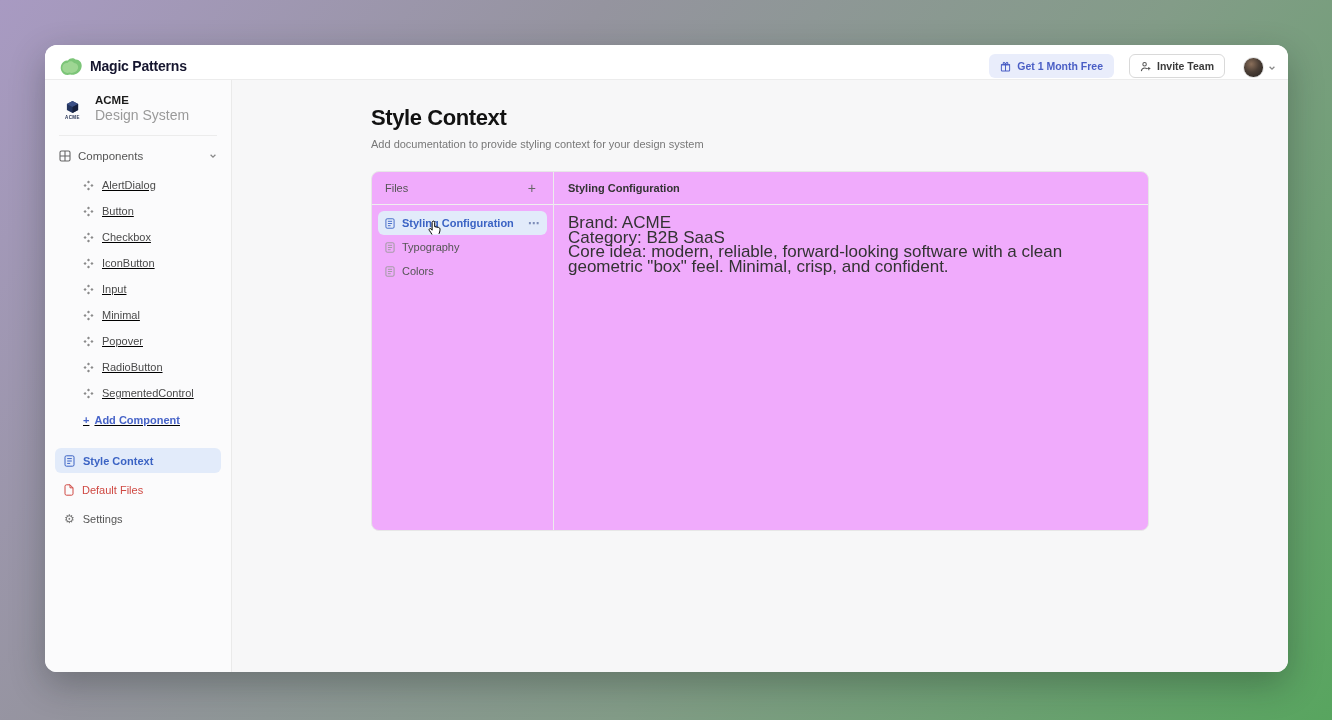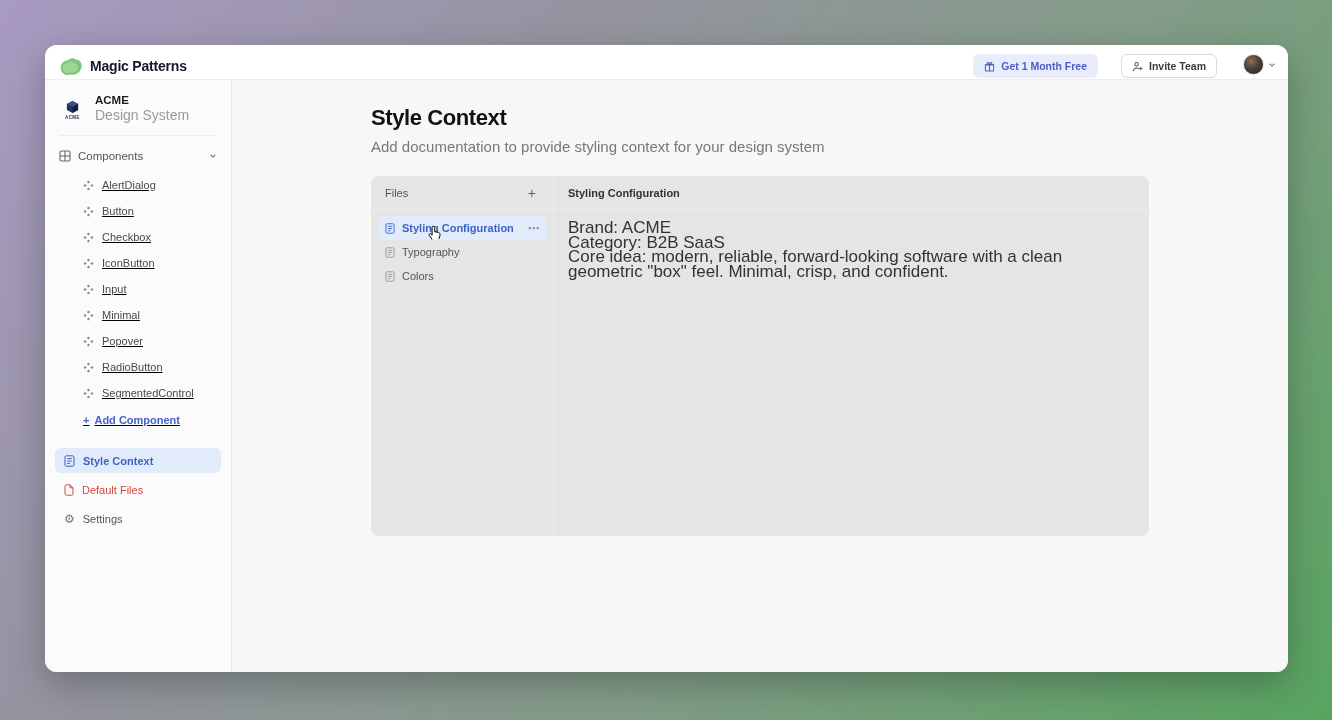--- a/index.html
+++ b/index.html
@@ -16,21 +16,21 @@
     display:flex; flex-direction:column;
   }
   
   .topbar {
     height:35px; flex:0 0 35px; background:#fff; border-bottom:1px solid #ececec;
     display:flex; align-items:center; padding:8px 12px 0 14px;
   }
   .brand { display:flex; align-items:center; gap:7px; }
   .brand-name { font-size:14px; font-weight:800; color:#15152e; letter-spacing:-.2px; }
   .topbar-spacer { flex:1; }
-  .topbar-actions { display:flex; align-items:flex-start; gap:23px; }
+  .topbar-actions { display:flex; align-items:flex-end; gap:15px; }
   .btn { display:inline-flex; align-items:center; gap:6px; font-size:10.5px; font-weight:600;
          border-radius:6px; padding:5px 10px; cursor:pointer; border:1px solid transparent; }
   .btn-promo { background:#e9edfb; color:#4a5ec5; }
   .btn-outline { background:#fff; color:#3a3a3a; border-color:#d9d9d9; }
   .avatar-wrap { display:flex; align-items:center; gap:4px; margin-left:3px; }
   .avatar { width:21px; height:21px; border-radius:50%;
             background:radial-gradient(circle at 38% 32%, #8a6f5a 0%, #4c3f36 45%, #23201e 100%);
             border:1px solid #e2e2e2; }
   .chev { width:8px; height:8px; stroke:#8a8a8a; fill:none; stroke-width:1.6; }
   
@@ -51,22 +51,22 @@
               font-size:11px; color:#4663c8; font-weight:600; cursor:pointer; }
   .nav-item { display:flex; align-items:center; gap:8px; height:25px; margin:4px 10px 0;
               padding:0 9px; border-radius:6px; font-size:11px; color:#555; cursor:pointer; }
   .nav-item.selected { background:#e2ebfa; color:#3b63c4; font-weight:600; }
   .nav-item.danger { color:#cf4842; }
   .nav-item .gear { font-family:"DejaVu Sans",sans-serif; font-size:12px; color:#777; line-height:1; }
   
   .main { flex:1; background:#f7f7f8; overflow:hidden; }
   .main-inner { max-width:778px; margin:0 auto; padding-top:25px; }
   .page-title { font-size:22px; font-weight:800; color:#121212; letter-spacing:-.4px; }
-  .page-sub { font-size:15px; color:#787878; margin-top:7px; }
-  .panel { margin-top:21px; height:360px; background:#e5e5e5; border:1px solid #e7e7e7;
+  .page-sub { font-size:11px; color:#787878; margin-top:7px; }
+  .panel { margin-top:21px; height:360px; background:#f0abfc; border:1px solid #e7e7e7;
            border-radius:8px; display:flex; position:relative; overflow:hidden; }
   .files-col { width:182px; flex:0 0 182px; border-right:1px solid #ececec; display:flex; flex-direction:column; }
   .col-header { height:33px; flex:0 0 33px; display:flex; align-items:center;
                 padding:0 13px; border-bottom:1px solid #efefef; font-size:11px; color:#555; }
   .files-col .col-header { justify-content:space-between; }
   .plus-btn { font-size:14px; color:#666; cursor:pointer; line-height:1; padding:2px 4px; }
   .file-list { padding:6px; }
   .file-item { display:flex; align-items:center; gap:7px; height:24px; padding:0 7px;
                border-radius:6px; font-size:11px; color:#555; cursor:pointer; }
   .file-item.selected { background:#e2ebfa; color:#3b63c4; font-weight:600; }

